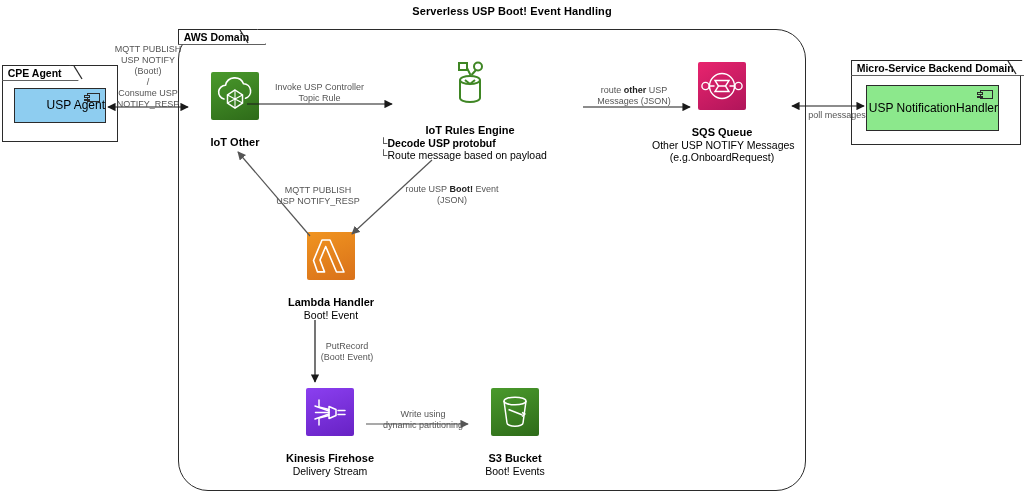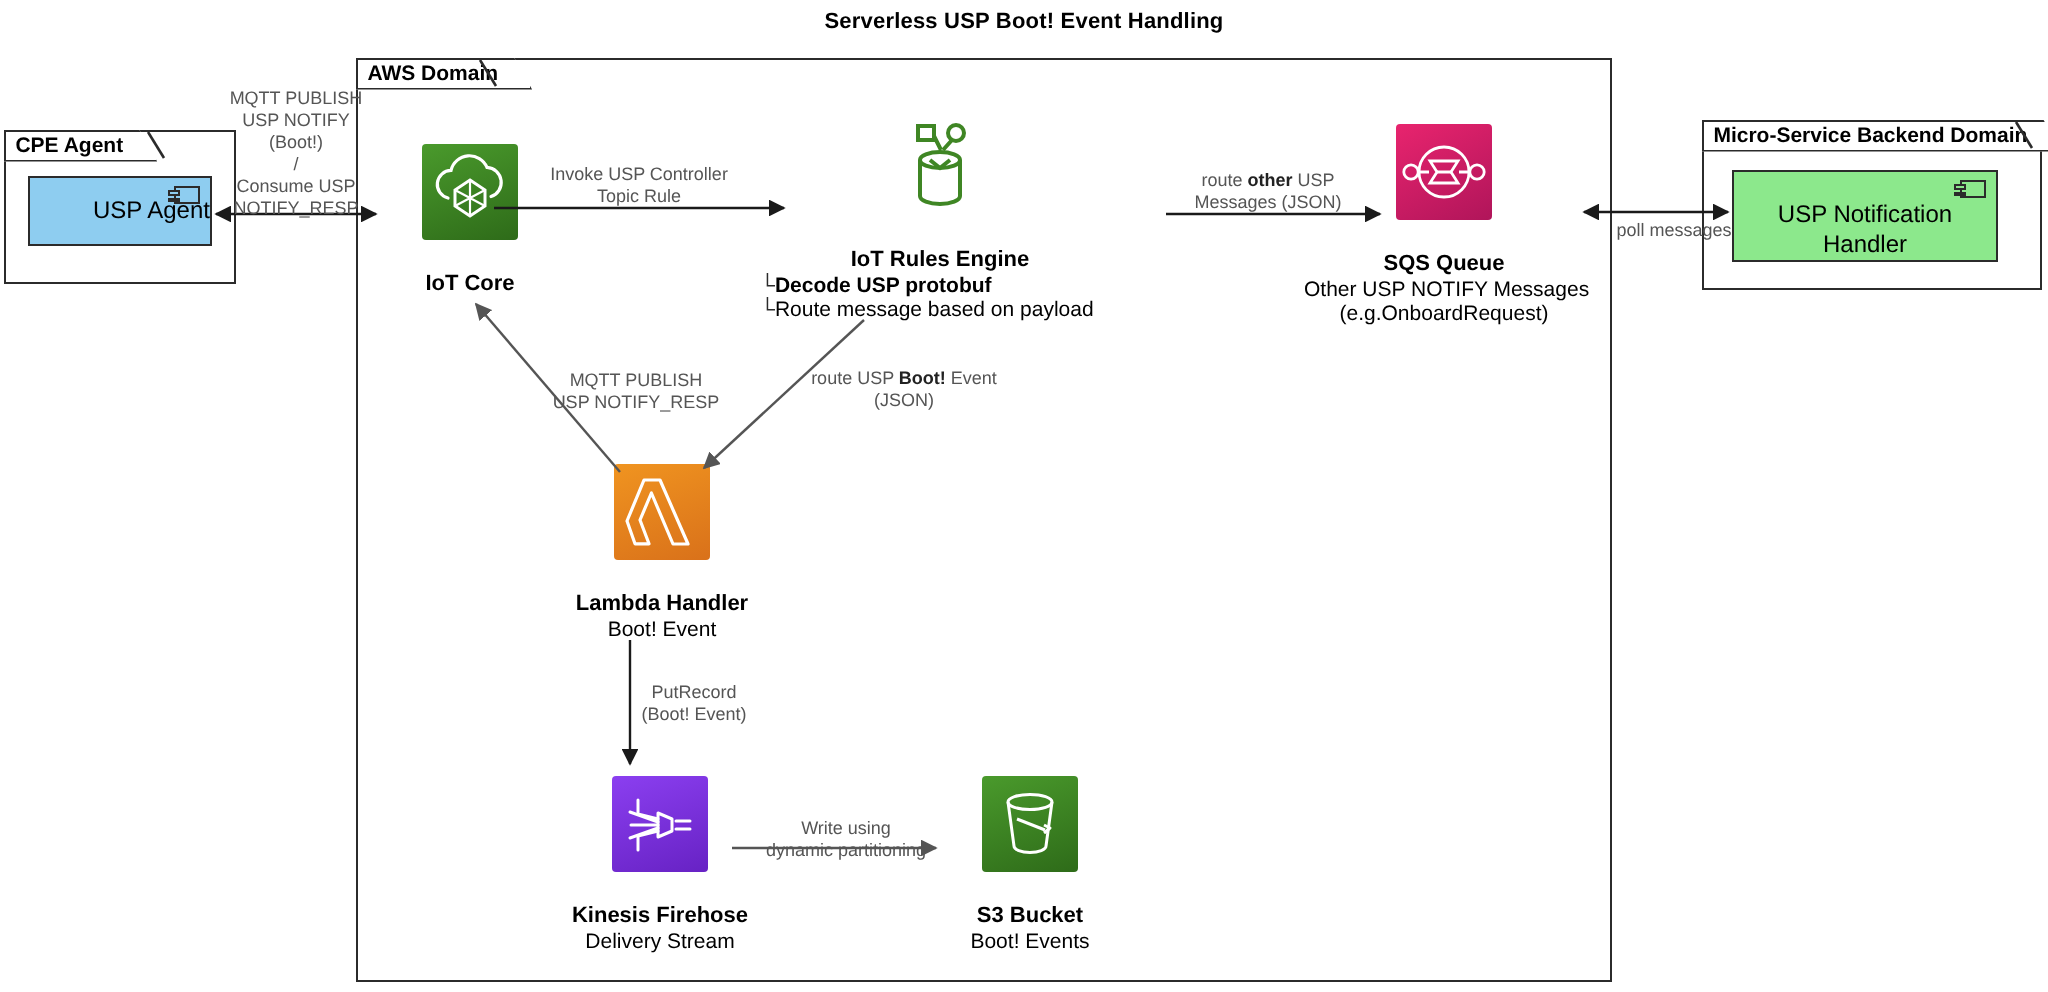--- a/index.html
+++ b/index.html
@@ -73,21 +73,21 @@
 
   svg.overlay{position:absolute;left:0;top:0;width:1024px;height:496px;overflow:visible;}
 </style>
 </head>
 <body>
 
 <div class="canvas">
 
   <div class="diagram-title">Serverless USP Boot! Event Handling</div>
 
-  <div class="frame" style="left:178px;top:29px;width:628px;height:462px;">
+  <div class="frame" style="left:178px;top:29px;width:628px;height:462px;border-radius:30px;">
     <div class="frame-tab">AWS Domain</div>
   </div>
   <svg class="overlay">
     <line x1="240" y1="30" x2="248" y2="43" stroke="#2b2b2b" stroke-width="1.3"></line>
   </svg>
 
   <div class="frame" style="left:2px;top:65px;width:116px;height:77px;">
     <div class="frame-tab">CPE Agent</div>
   </div>
   <svg class="overlay">
@@ -99,36 +99,36 @@
     <span>USP Agent</span>
   </div>
 
   <div class="frame" style="left:851px;top:60px;width:170px;height:85px;">
     <div class="frame-tab">Micro-Service Backend Domain</div>
   </div>
   <svg class="overlay">
     <line x1="1008" y1="61" x2="1016" y2="74" stroke="#2b2b2b" stroke-width="1.3"></line>
   </svg>
 
-  <div class="component" style="left:866px;top:85px;width:133px;height:46px;background:#8ce88c;flex-direction:column;">
+  <div class="component" style="left:866px;top:85px;width:133px;height:46px;background:#8ce88c;flex-direction:row;">
     <span class="cmp-icon" style="background:#8ce88c;"></span>
     <span>USP Notification</span>
     <span>Handler</span>
   </div>
 
   <div class="node" style="left:192px;top:72px;width:86px;">
     <div class="tile" style="background:linear-gradient(160deg,#4a9a2c 0%,#2e6b19 100%);">
       <svg viewBox="0 0 48 48" width="48" height="48" aria-hidden="true">
         <path d="M13 27 a7 7 0 0 1 1.5 -13.8 a9.5 9.5 0 0 1 18 -1.5 a7.5 7.5 0 0 1 2 14.6" fill="none" stroke="#ffffff" stroke-width="1.6" stroke-linecap="round"></path>
         <path d="M24 18 L31.5 23 L31.5 31 L24 36 L16.5 31 L16.5 23 Z" fill="none" stroke="#ffffff" stroke-width="1.5"></path>
         <path d="M24 18 L24 36 M16.5 23 L31.5 31 M31.5 23 L16.5 31" stroke="#ffffff" stroke-width="1.1" fill="none"></path>
       </svg>
     </div>
     <div class="caption">
-      <div class="t1">IoT Core</div>
+      <div class="t1">IoT Other</div>
     </div>
   </div>
 
   <div class="node" style="left:380px;top:60px;width:180px;">
     <div class="outline-icon">
       <svg viewBox="0 0 50 48" width="50" height="48" aria-hidden="true">
         <g fill="none" stroke="#3f8624" stroke-width="2">
           <rect x="14" y="3" width="8" height="7"></rect>
           <circle cx="33" cy="6.5" r="4"></circle>
           <path d="M22 8 L25.5 15 M31 10 L26.5 15"></path>

